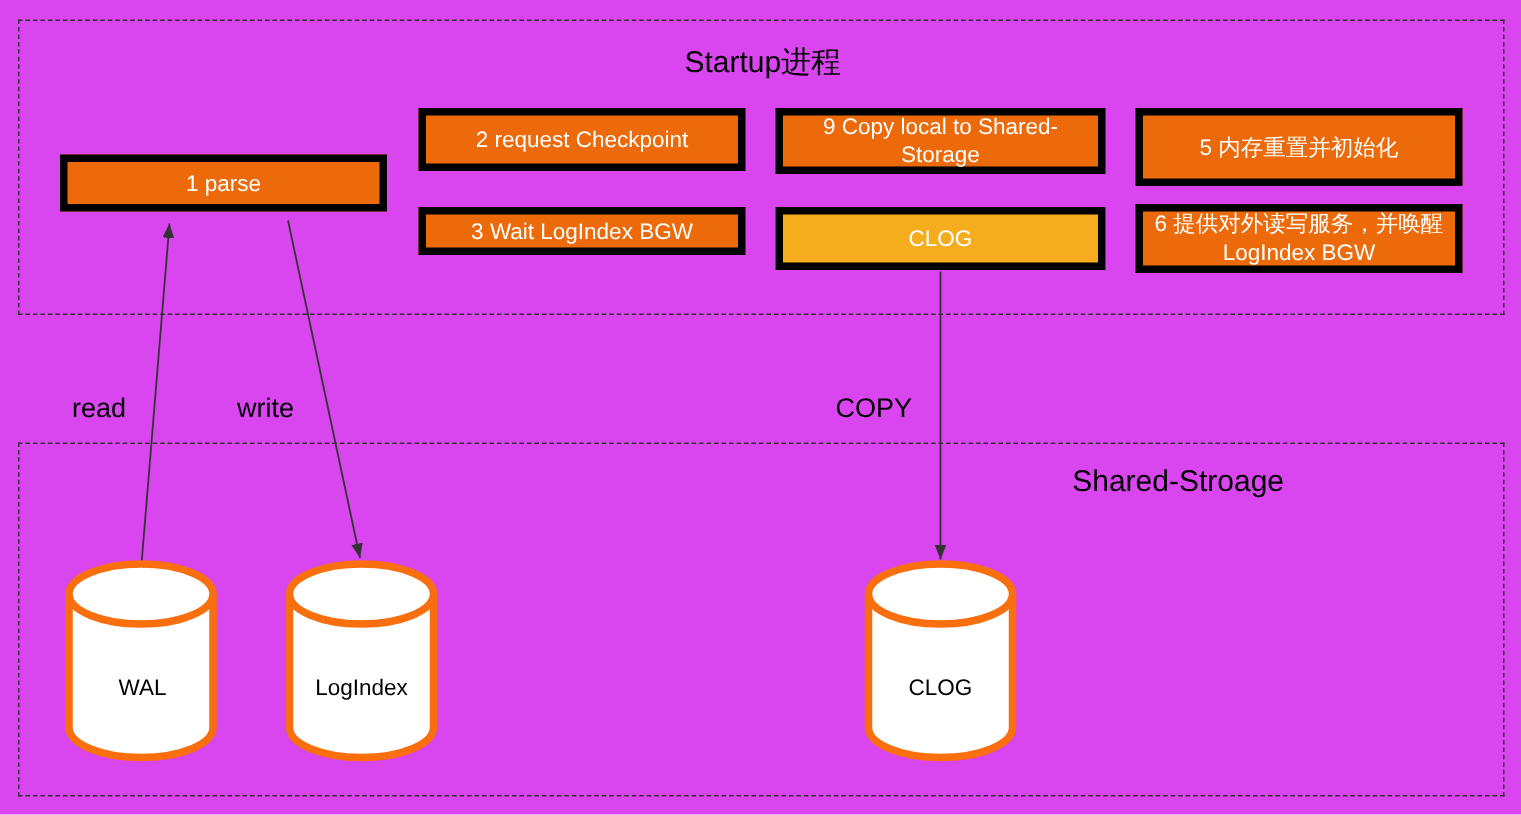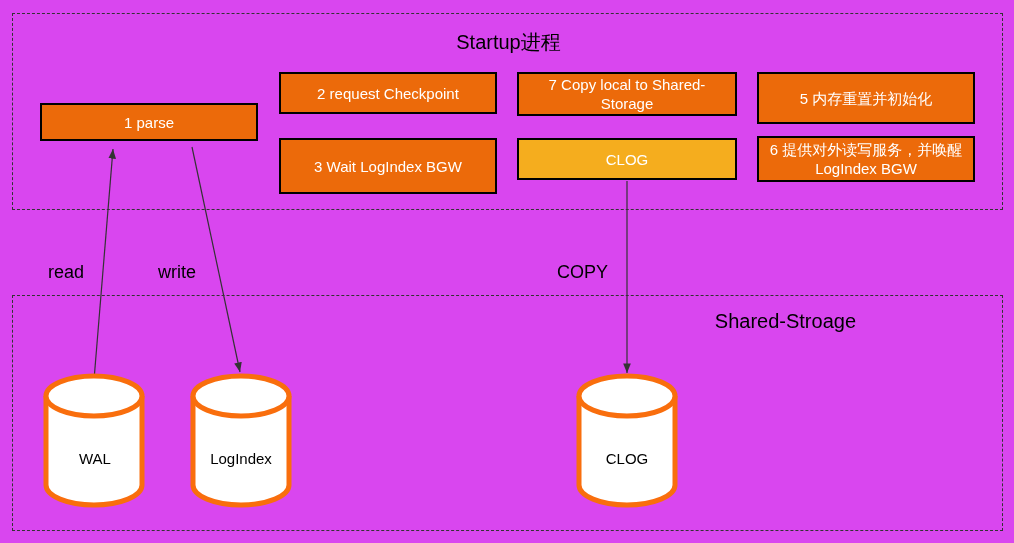--- a/index.html
+++ b/index.html
@@ -48,36 +48,36 @@
   }
   #title-shared {
     left: 0;
     top: 15px;
     width: 843px;
     text-align: right;
   }
   .pbox {
     position: absolute;
     box-sizing: border-box;
-    border: 2px solid #000000;
+    border: 5px solid #000000;
     color: #ffffff;
     font-size: 15px;
     line-height: 19px;
     display: flex;
     align-items: center;
     justify-content: center;
     text-align: center;
     padding: 2px 6px;
   }
   .pbox.orange { background: #ec6a0a; }
   .pbox.amber  { background: #f5ad1e; }
 
   #box-parse      { left: 40px;  top: 103px; width: 218px; height: 38px; }
   #box-checkpoint { left: 279px; top: 72px;  width: 218px; height: 42px; }
-  #box-waitlog    { left: 279px; top: 138px; width: 218px; height: 56px; }
+  #box-waitlog    { left: 279px; top: 138px; width: 218px; height: 32px; }
   #box-copylocal  { left: 517px; top: 72px;  width: 220px; height: 44px; }
   #box-clog       { left: 517px; top: 138px; width: 220px; height: 42px; }
   #box-meminit    { left: 757px; top: 72px;  width: 218px; height: 52px; }
   #box-serve      { left: 757px; top: 136px; width: 218px; height: 46px; }
 
   .edge-label {
     position: absolute;
     font-size: 18px;
     color: #000000;
     white-space: nowrap;
@@ -126,21 +126,21 @@
 
   <div class="pbox orange" id="box-checkpoint">
     <span>2 request Checkpoint</span>
   </div>
 
   <div class="pbox orange" id="box-waitlog">
     <span>3 Wait LogIndex BGW</span>
   </div>
 
   <div class="pbox orange" id="box-copylocal">
-    <span>7 Copy local to Shared-Storage</span>
+    <span>9 Copy local to Shared-Storage</span>
   </div>
 
   <div class="pbox amber" id="box-clog">
     <span>CLOG</span>
   </div>
 
   <div class="pbox orange" id="box-meminit">
     <span>5 内存重置并初始化</span>
   </div>
 

